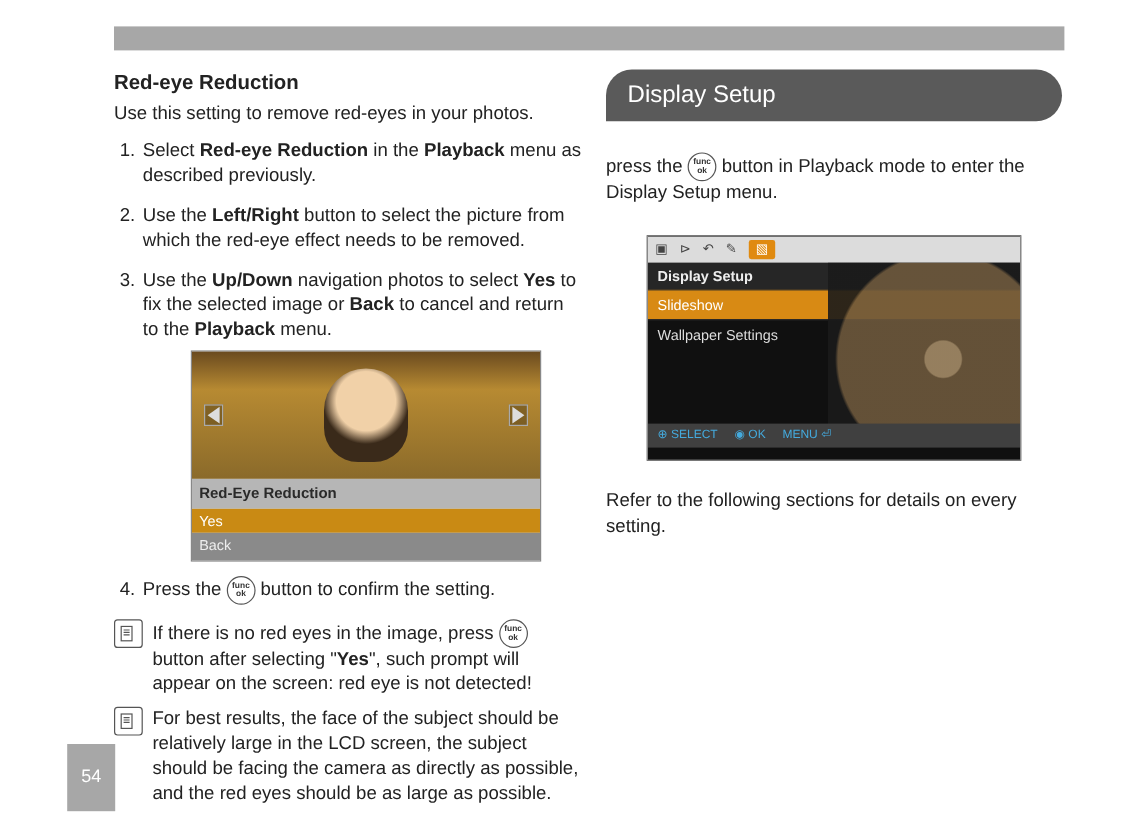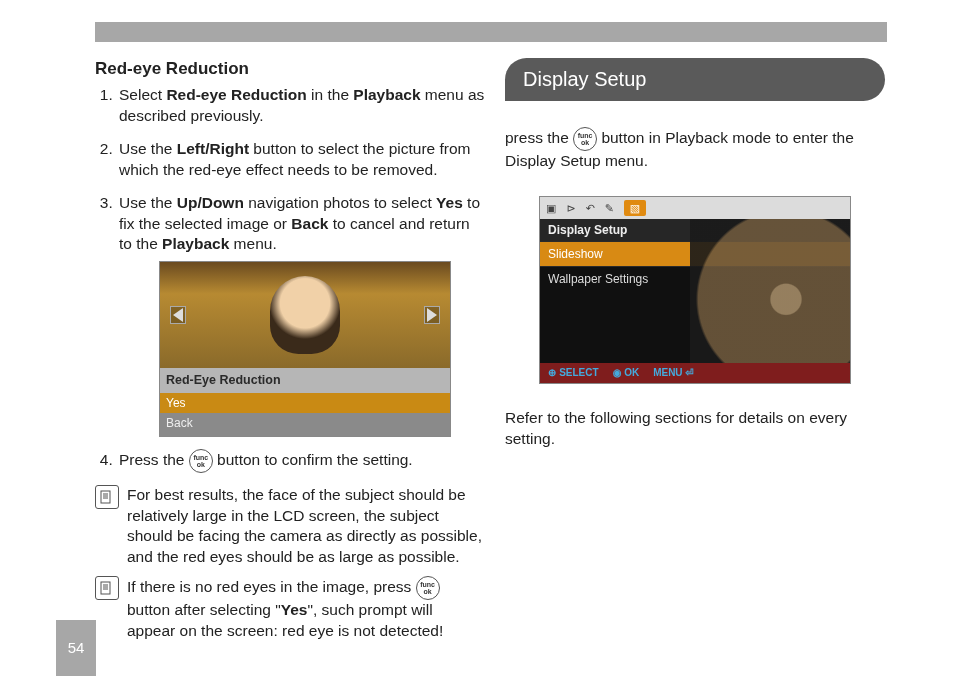--- a/index.html
+++ b/index.html
@@ -61,35 +61,36 @@
   }
   .fig2-tabs{background:#dcdcdc;height:22px;display:flex;align-items:center;gap:10px;padding:0 6px;}
   .fig2-tabs span{color:#444;}
   .fig2-tabs .sel{background:#e08a10;color:#fff;width:22px;height:16px;display:inline-flex;align-items:center;justify-content:center;border-radius:2px;}
   .fig2-title{background:#262626;padding:3px 8px;font-weight:bold;font-size:12px;color:#eee;}
   .fig2-row{padding:4px 8px;font-size:12px;border-top:1px solid #2a2a2a;}
   .fig2-row.sel{background:#d88a14;color:#fff;}
   .flower{position:absolute;right:0;top:22px;bottom:18px;width:160px;
     background:radial-gradient(circle at 60% 55%,#a48b67 0 12%,#6d583c 13% 70%,#1a1a1a 72%);
     opacity:.9;}
-  .fig2-foot{position:absolute;left:0;right:0;bottom:0;background:#7f1d1d;padding:3px 8px;font-size:10px;color:#4ad;display:flex;gap:14px;font-weight:bold;}
+  .fig2-foot{position:absolute;left:0;right:0;bottom:10px;background:#404040;padding:3px 8px;font-size:10px;color:#4ad;display:flex;gap:14px;}
   .refer{margin-top:16px;}
   .pagefoot{
     position:absolute;left:56px;bottom:18px;width:40px;height:56px;
     background:#a7a7a7;color:#fff;display:flex;align-items:center;justify-content:center;
     font-size:15px;
   }
 </style>
 </head>
 <body>
 
 <div class="topbar"></div>
 
 <div class="leftcol">
   <h2>Red-eye Reduction</h2>
+  <p class="intro">Use this setting to remove red-eyes in your photos.</p>
   <ol>
     <li>
       <span>Select </span><b>Red-eye Reduction</b><span> in the </span><b>Playback</b><span> menu as described previously.</span>
     </li>
     <li>
       <span>Use the </span><b>Left/Right</b><span> button to select the picture from which the red-eye effect needs to be removed.</span>
     </li>
     <li>
       <span>Use the </span><b>Up/Down</b><span> navigation photos to select </span><b>Yes</b><span> to fix the selected image or </span><b>Back</b><span> to cancel and return to the </span><b>Playback</b><span> menu.</span>
 
@@ -121,40 +122,40 @@
 
   <div class="notebox">
     <div class="noteicon">
       <svg viewBox="0 0 14 14">
           <rect x="1" y="1" width="9" height="12" fill="none" stroke="#555" stroke-width="1"></rect>
           <line x1="3" y1="4" x2="8" y2="4" stroke="#555"></line>
           <line x1="3" y1="6" x2="8" y2="6" stroke="#555"></line>
           <line x1="3" y1="8" x2="8" y2="8" stroke="#555"></line>
         </svg>
     </div>
-    <div>For best results, the face of the subject should be relatively large in the LCD screen, the subject should be facing the camera as directly as possible, and the red eyes should be as large as possible.</div>
+    <div>
+      <span>If there is no red eyes in the image, press </span>
+      <span class="funcok">
+        <span class="f">func</span>
+        <span class="o">ok</span>
+      </span>
+      <span> button after selecting "</span><b>Yes</b><span>", such prompt will appear on the screen: red eye is not detected!</span>
+    </div>
   </div>
 
   <div class="notebox">
     <div class="noteicon">
       <svg viewBox="0 0 14 14">
           <rect x="1" y="1" width="9" height="12" fill="none" stroke="#555" stroke-width="1"></rect>
           <line x1="3" y1="4" x2="8" y2="4" stroke="#555"></line>
           <line x1="3" y1="6" x2="8" y2="6" stroke="#555"></line>
           <line x1="3" y1="8" x2="8" y2="8" stroke="#555"></line>
         </svg>
     </div>
-    <div>
-      <span>If there is no red eyes in the image, press </span>
-      <span class="funcok">
-        <span class="f">func</span>
-        <span class="o">ok</span>
-      </span>
-      <span> button after selecting "</span><b>Yes</b><span>", such prompt will appear on the screen: red eye is not detected!</span>
-    </div>
+    <div>For best results, the face of the subject should be relatively large in the LCD screen, the subject should be facing the camera as directly as possible, and the red eyes should be as large as possible.</div>
   </div>
 </div>
 
 <div class="rightcol">
   <div class="pill">Display Setup</div>
 
 
   <div class="bodytext">
     <span>press the </span>
     <span class="funcok">

